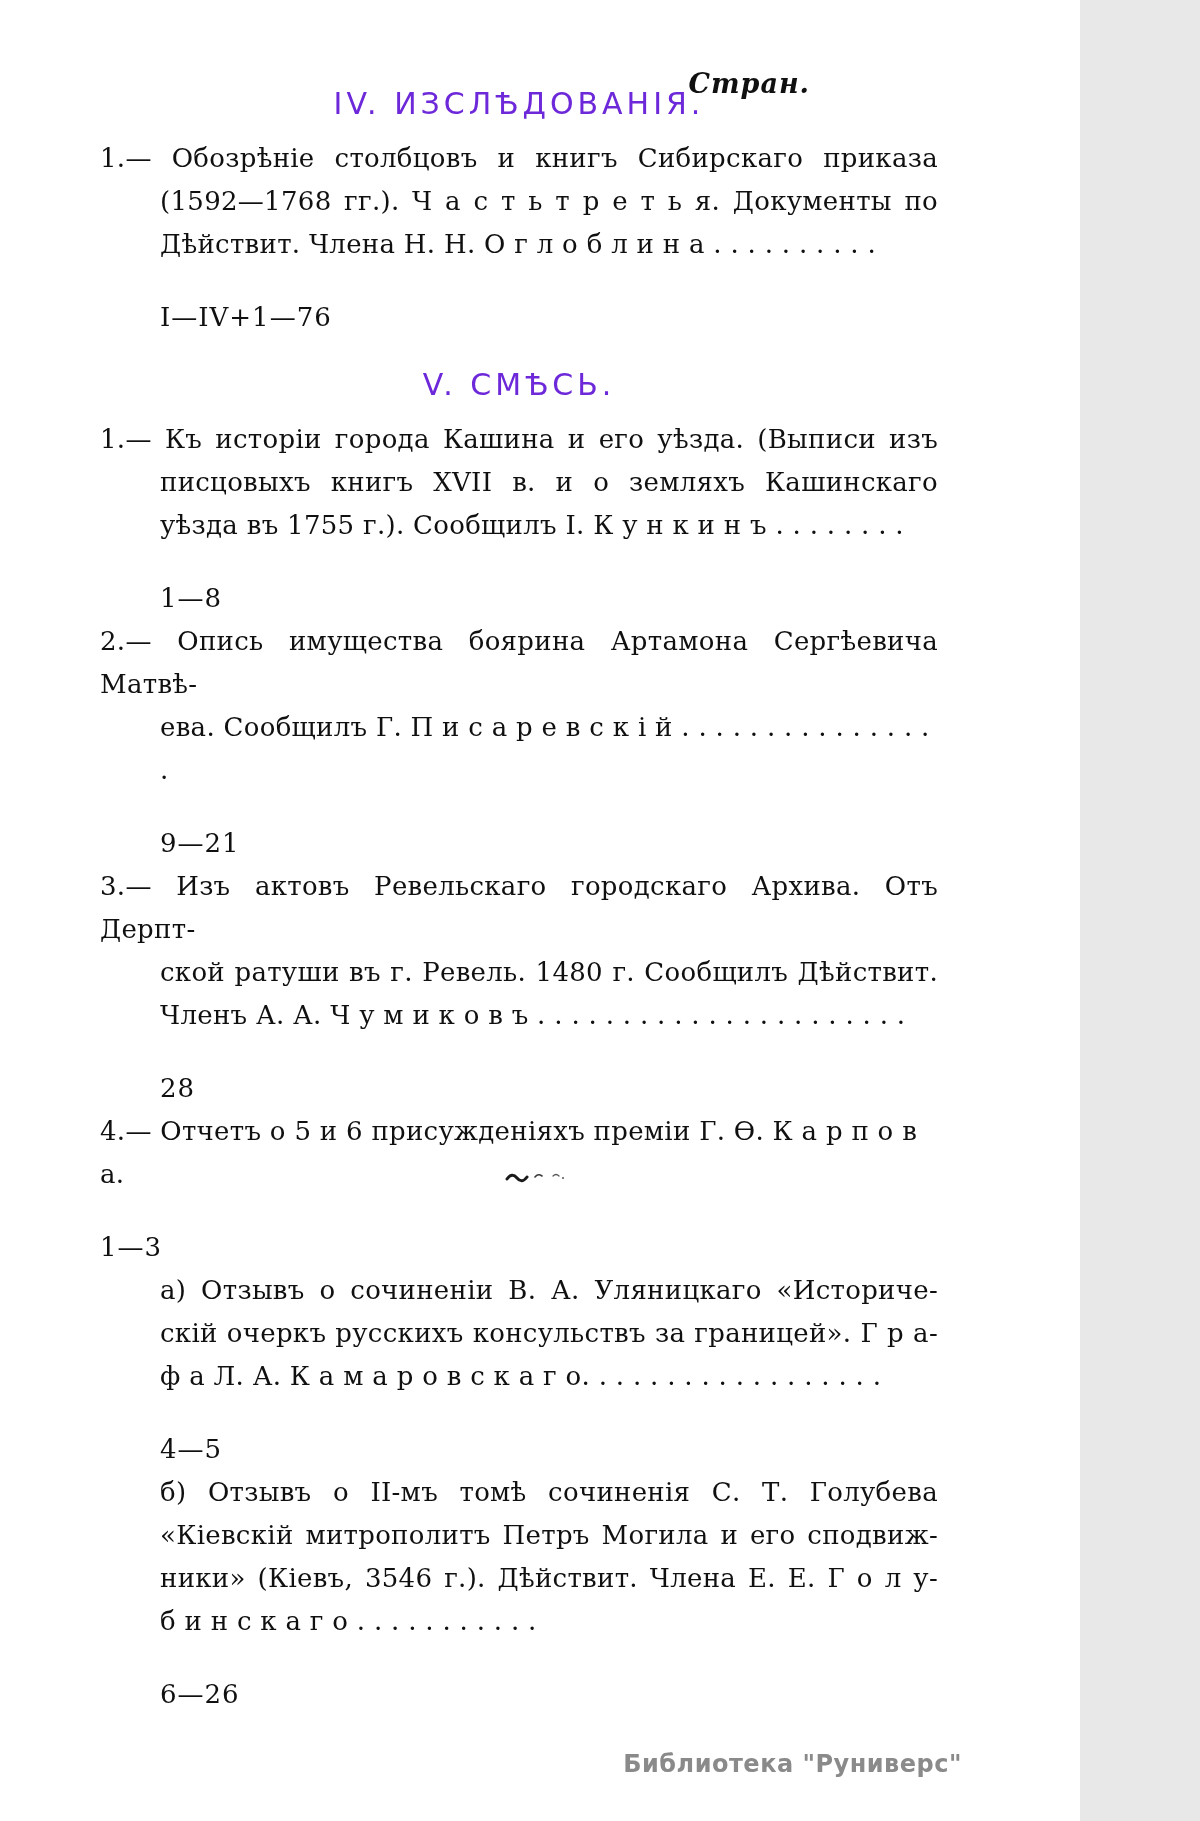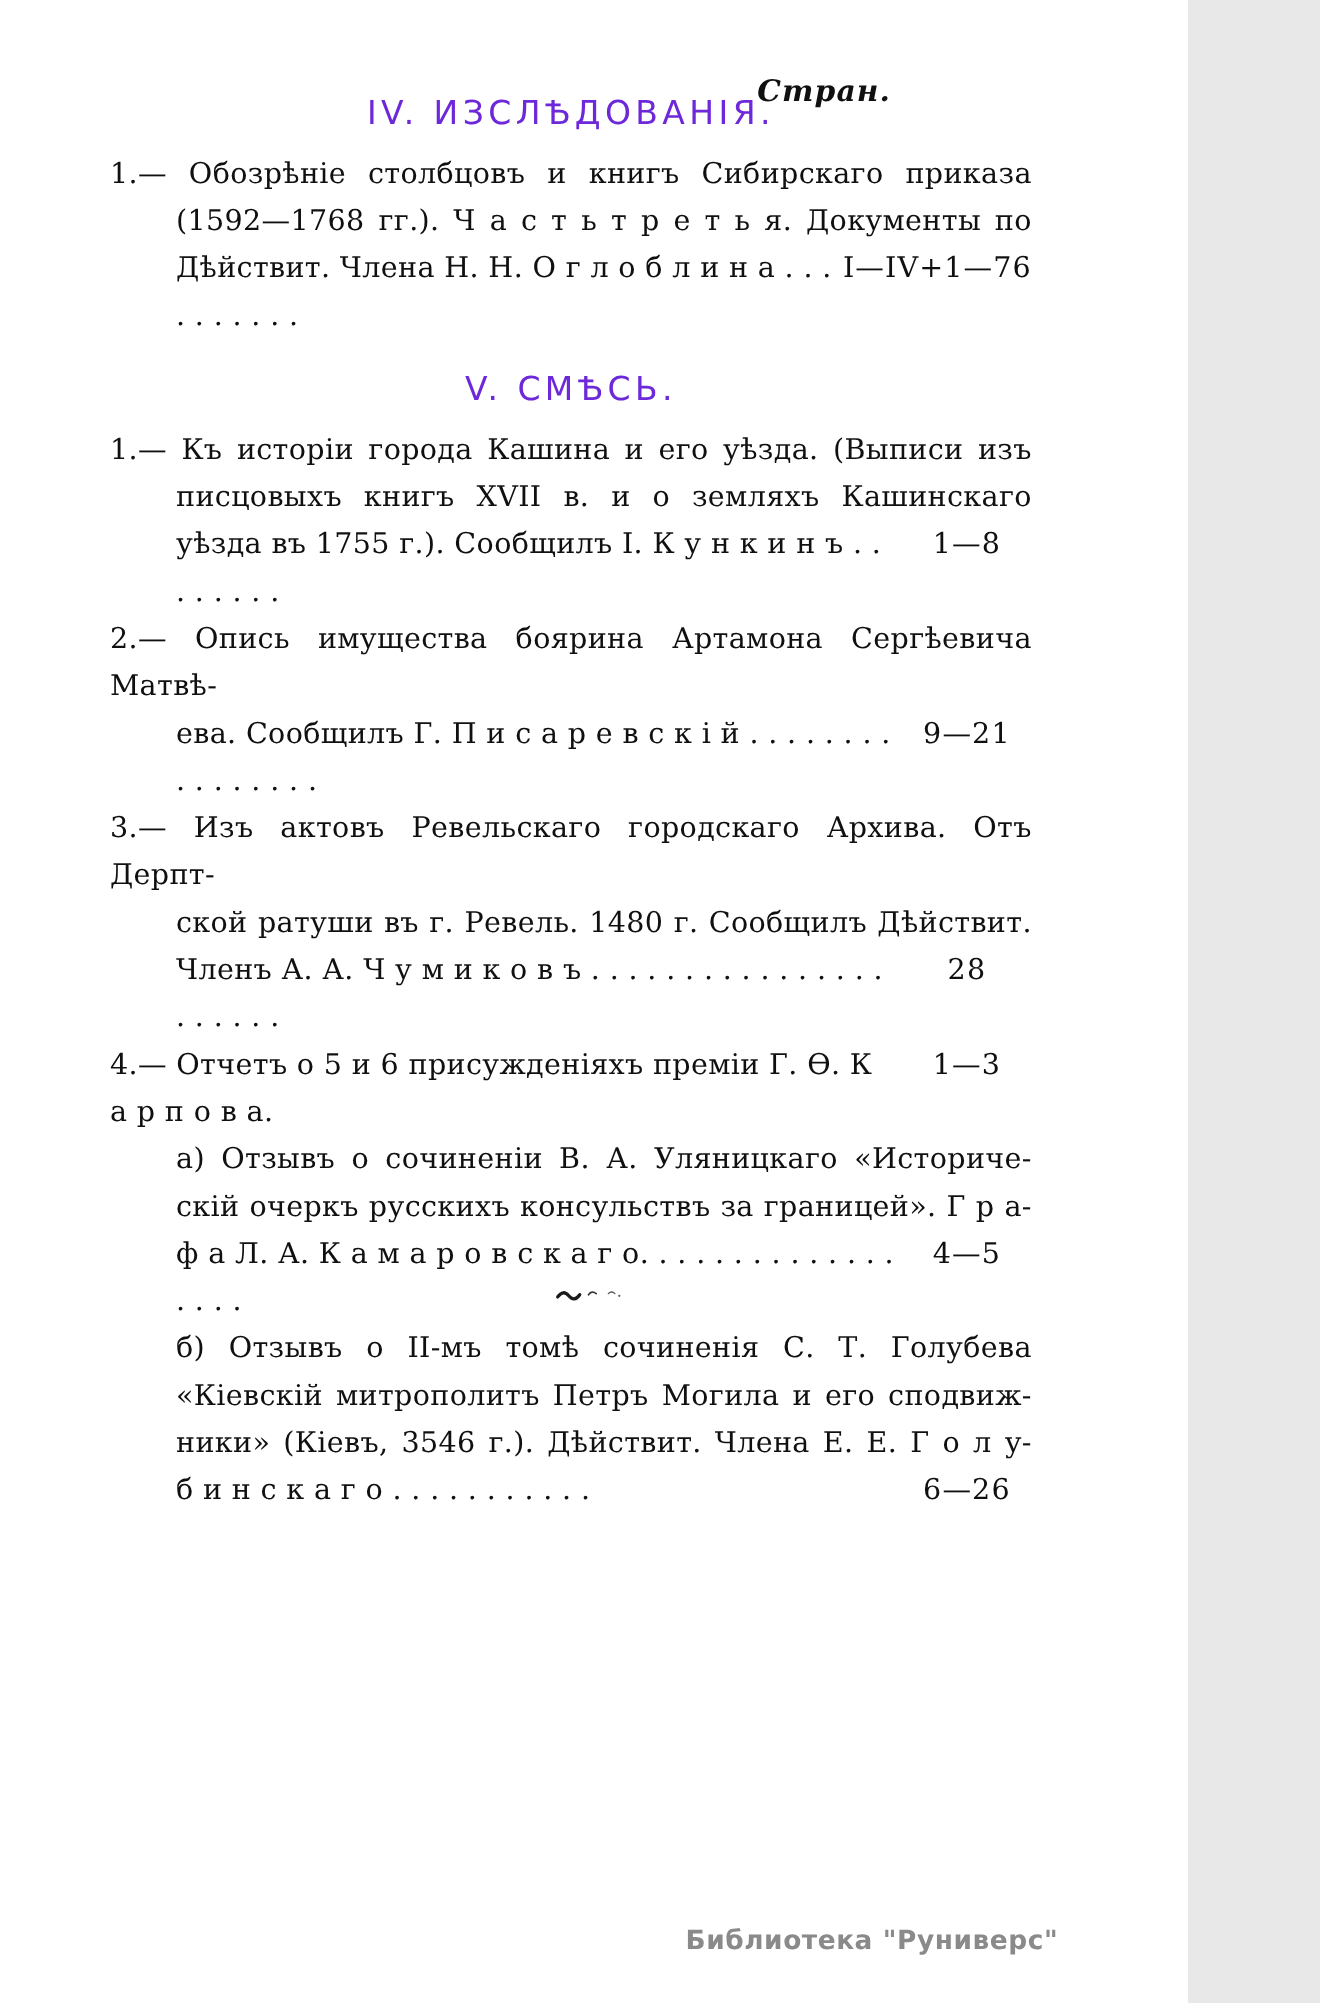--- a/index.html
+++ b/index.html
@@ -26,25 +26,25 @@
     margin:0 0 16px 0;color:#6d28d9;
   }
   .section{margin-bottom:10px;}
   .section + .section .section-heading{margin-top:28px;}
   .line{
     font-size:26px;line-height:43px;min-height:43px;
     letter-spacing:0.3px;
   }
   .j{text-align:justify;text-align-last:justify;}
   .ind{padding-left:60px;}
-  .row{display:flex;justify-content:space-between;align-items:baseline;}
+  .row{display:flex;justify-content:space-between;align-items:baseline;flex-direction:column;}
   .row .t{flex:1 1 auto;padding-right:6px;}
   .page-ref{
-    flex:0 0 auto;min-width:118px;text-align:center;
-    white-space:nowrap;letter-spacing:1px;
+    flex:0 0 auto;min-width:118px;text-align:left;
+    white-space:nowrap;letter-spacing:1px;margin-top:30px;
   }
   .num{white-space:nowrap;}
   .squiggle{
     position:absolute;left:505px;top:1168px;
   }
   .watermark{
     position:absolute;top:1750px;right:118px;
     font-family:"DejaVu Sans",sans-serif;
     font-weight:bold;font-size:24px;color:#8a8a8a;
     letter-spacing:0.5px;

